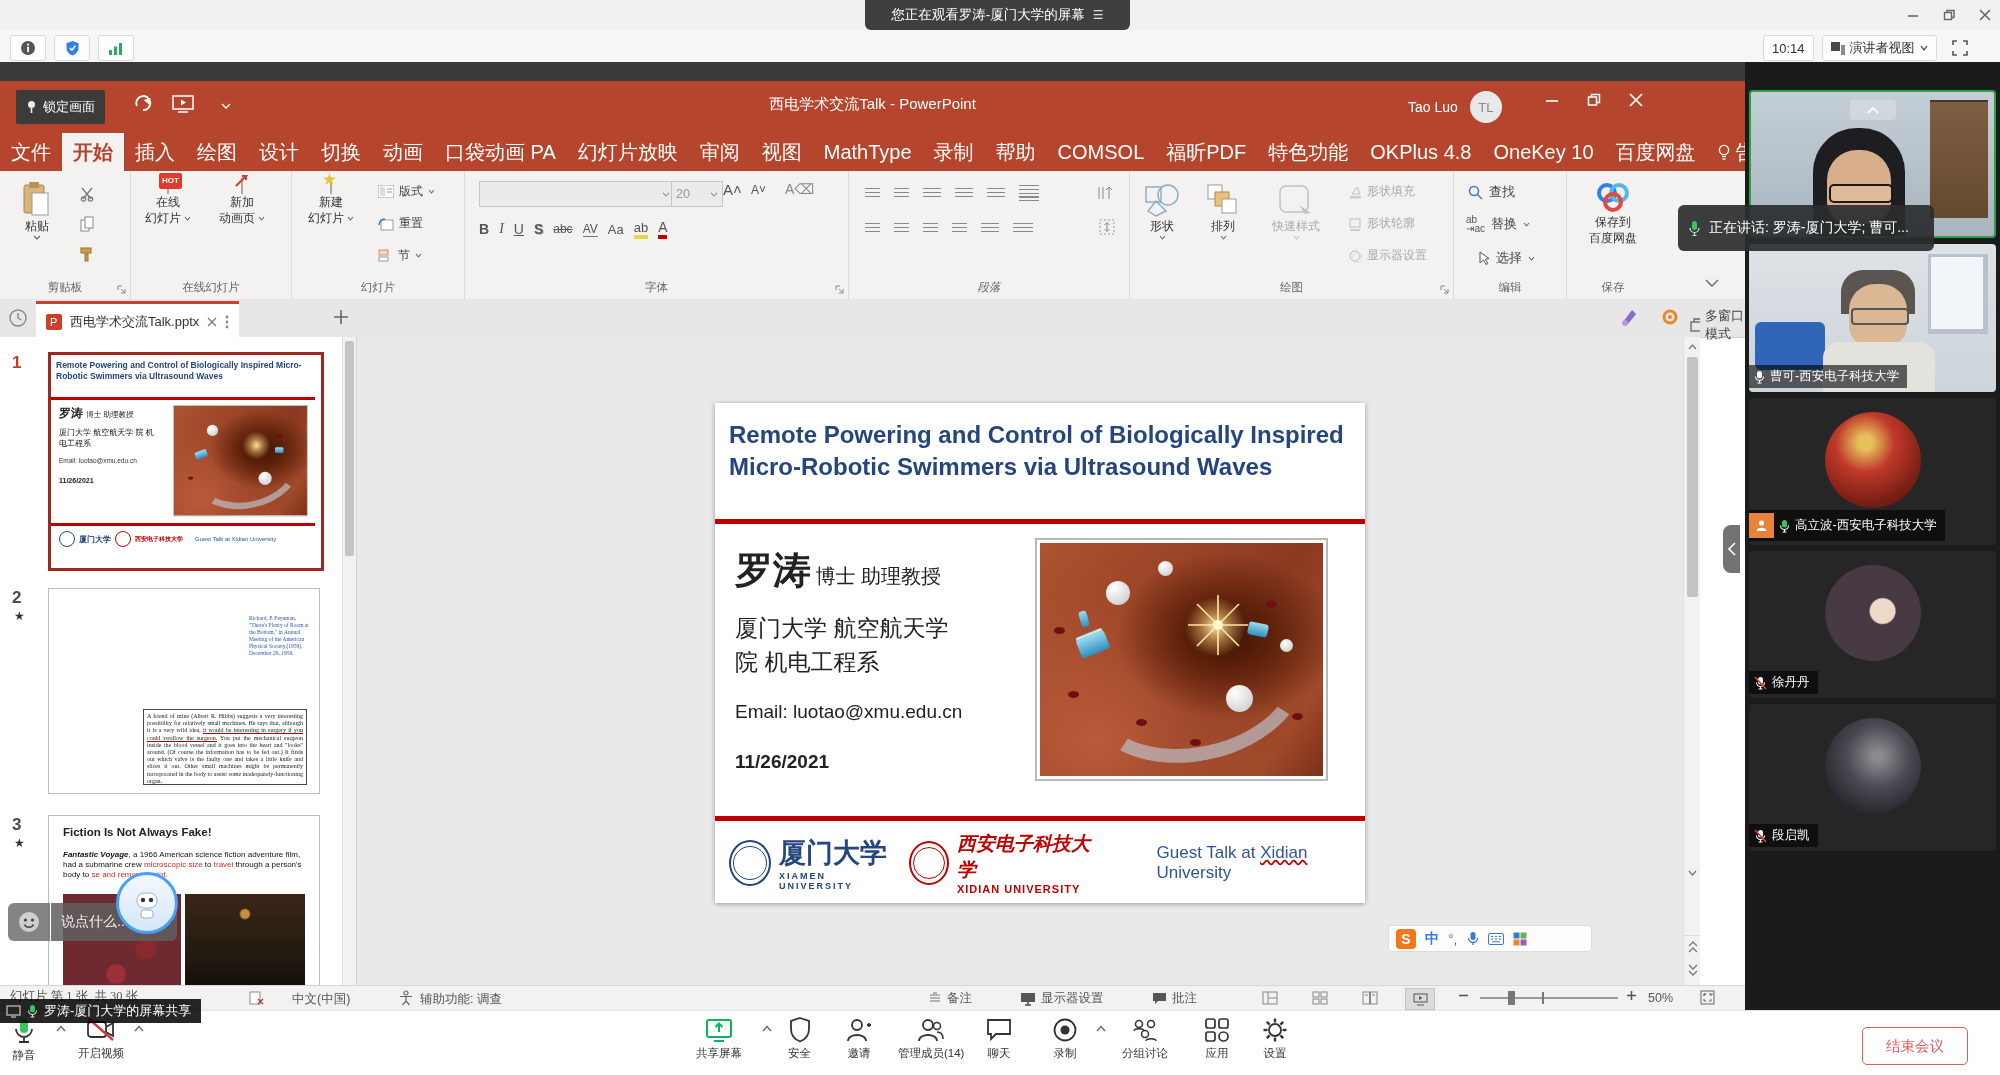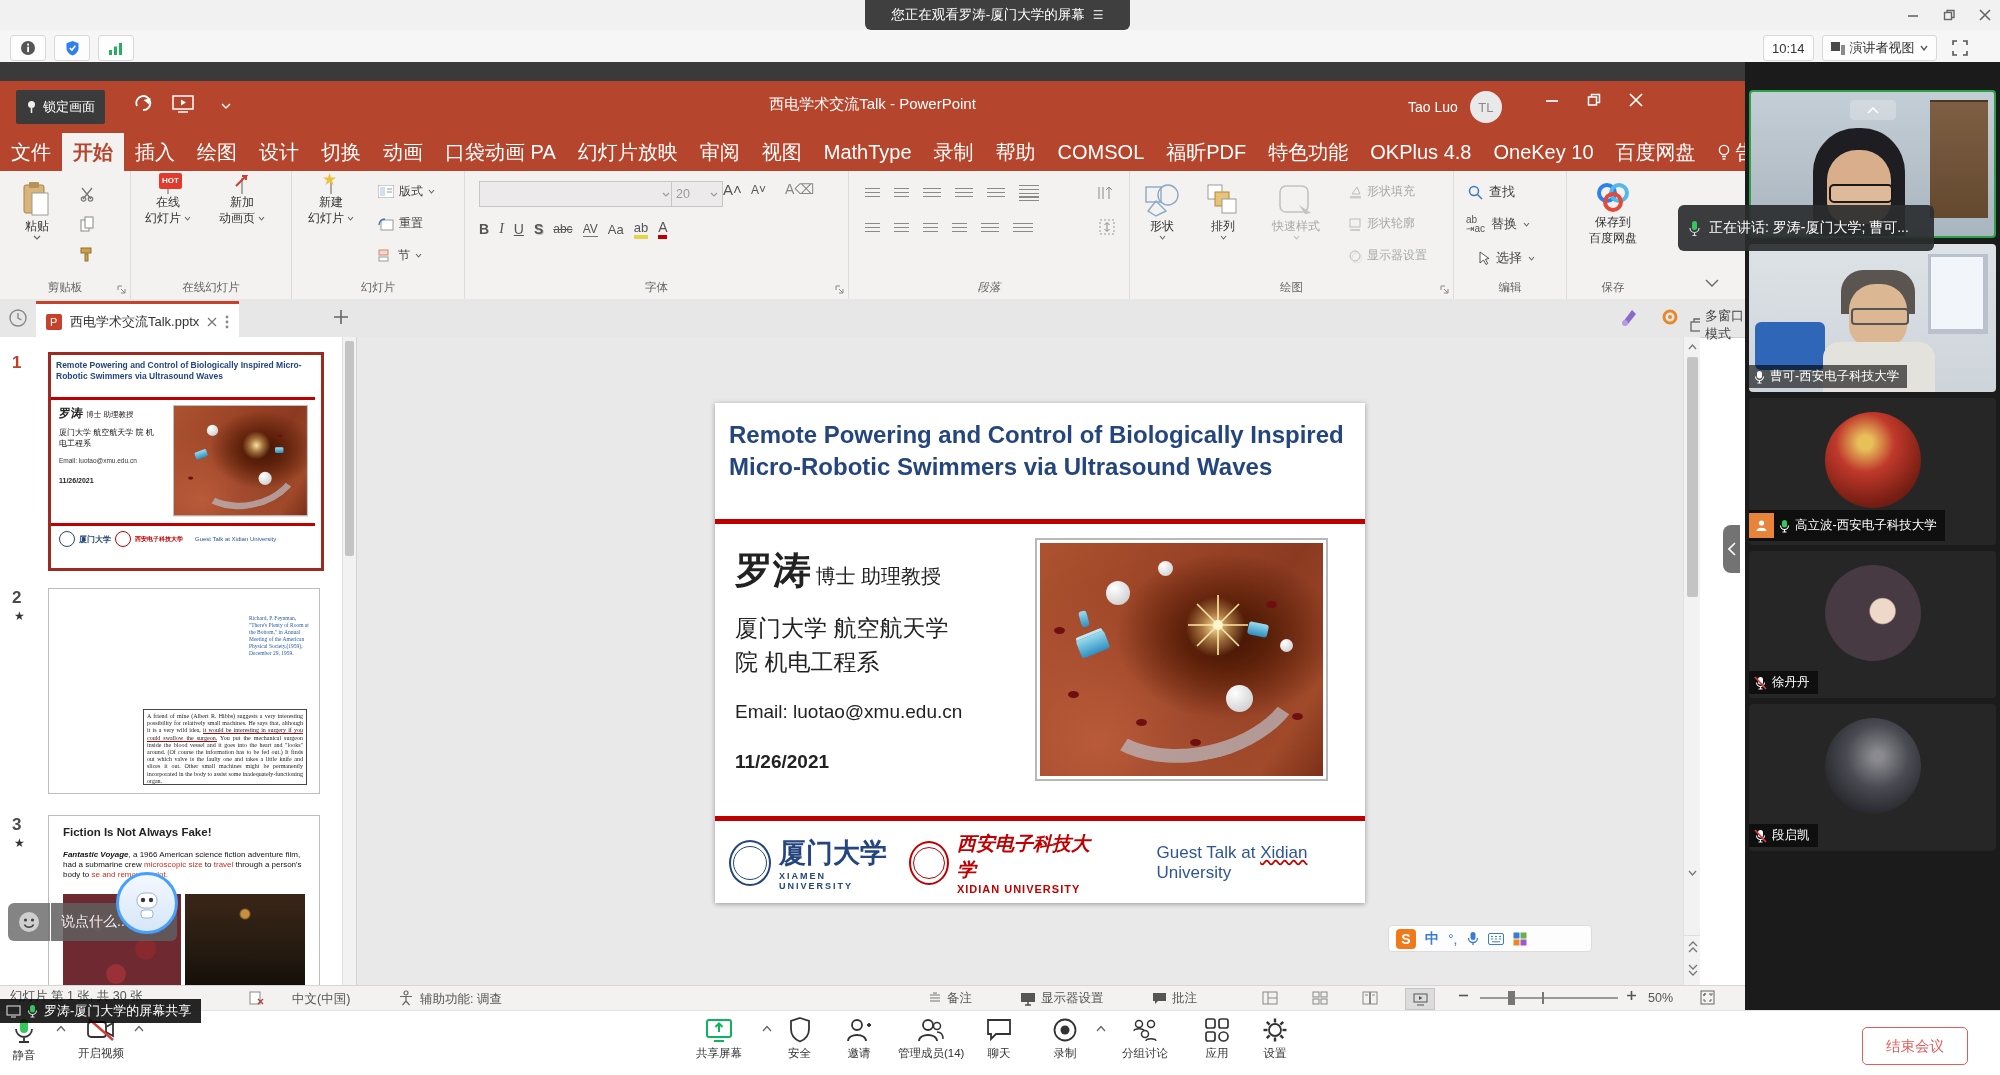--- a/index.html
+++ b/index.html
@@ -767,21 +767,21 @@
         <svg width="14" height="14">
           <rect x="0.5" y="0.5" width="6" height="6" fill="#3a7bd5"></rect>
           <rect x="7.5" y="0.5" width="6" height="6" fill="#6ab04c"></rect>
           <rect x="0.5" y="7.5" width="6" height="6" fill="#e8882a"></rect>
           <rect x="7.5" y="7.5" width="6" height="6" fill="#9a5ac8"></rect>
         </svg>
       </span>
   </div>
 
   <div class="ab" id="statusbar">
-    <span class="ab" style="left:10px;top:2px;">幻灯片 第 1 张, 共 30 张</span>
+    <span class="ab" style="left:10px;top:2px;font-family:Liberation Serif, serif;">幻灯片 第 1 张, 共 30 张</span>
     <span class="ab" style="left:248px;top:4px;">
         <svg width="16" height="16">
           <rect x="2" y="2" width="10" height="12" fill="#fff" stroke="#888"></rect>
           <path d="M10 9 L15 14 M15 9 L10 14" stroke="#b04040" stroke-width="1.4"></path>
         </svg>
       </span>
     <span class="ab" style="left:292px;top:5px;">中文(中国)</span>
     <span class="ab" style="left:398px;top:4px;">
         <svg width="16" height="16">
           <circle cx="8" cy="3" r="2" fill="none" stroke="#666" stroke-width="1.2"></circle>

